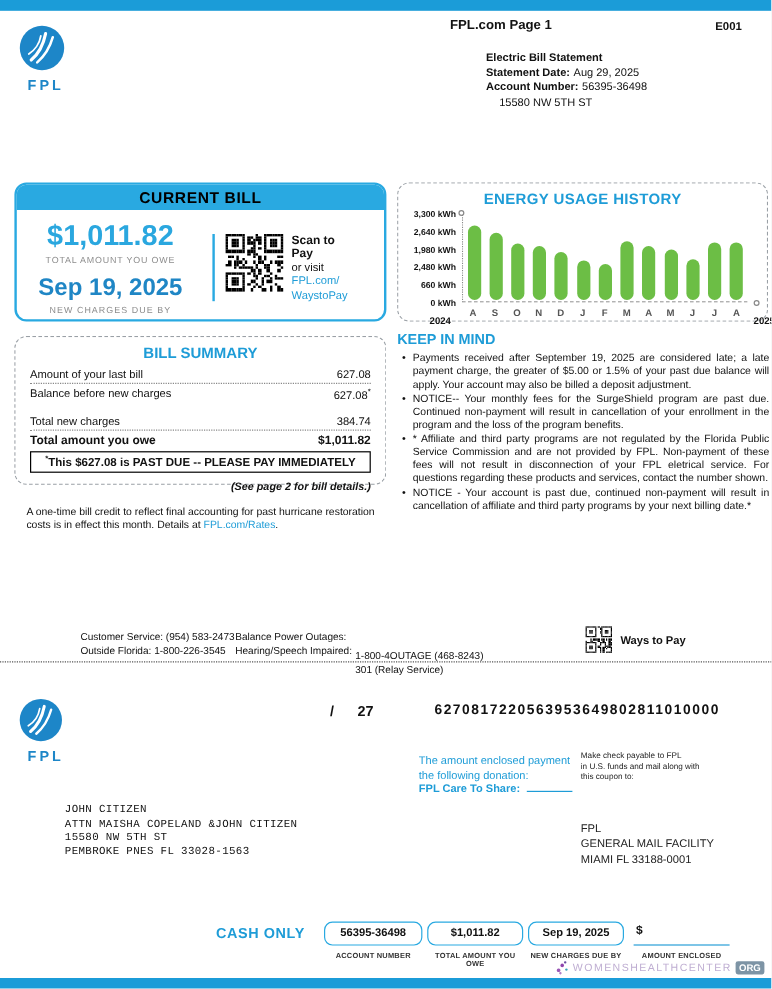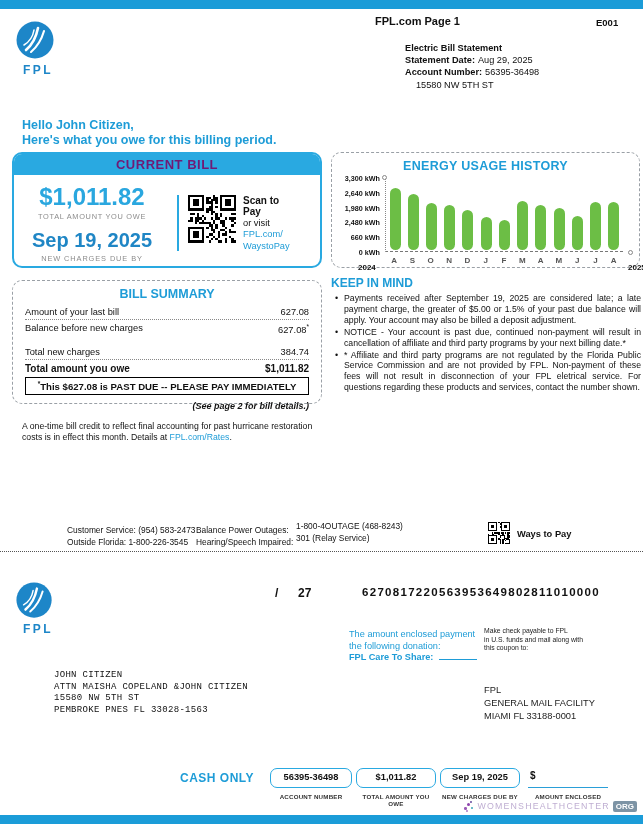--- a/index.html
+++ b/index.html
@@ -17,21 +17,21 @@
   .form-code { left:596px; top:17px; font-size:9.5px; font-weight:bold; }
 
   .statement { left:405px; top:42px; font-size:9.2px; line-height:12.2px; }
   .statement .val { margin-left:3px; }
   .statement .indent { padding-left:11px; }
 
   .greeting { left:22px; top:118px; color:#1e9cd7; font-weight:bold; font-size:12.5px; line-height:15px; }
 
   
   .bill-card { left:12px; top:152px; width:310px; height:116px; border:2px solid #29a9e1; border-radius:10px; overflow:hidden; background:#fff; }
-  .bill-card-header { background:#29a9e1; color:#701a75; font-weight:bold; font-size:13px; text-align:center; height:21px; line-height:21px; letter-spacing:.5px; }
+  .bill-card-header { background:#29a9e1; color:#000000; font-weight:bold; font-size:13px; text-align:center; height:21px; line-height:21px; letter-spacing:.5px; }
   .bill-card-body { display:flex; align-items:center; padding:8px 8px 6px 2px; }
   .amount-col { width:152px; text-align:center; }
   .amount { color:#2aa7df; font-size:24px; font-weight:bold; }
   .amount-label { color:#8c8c8c; font-size:7.4px; letter-spacing:.7px; margin-top:1px; }
   .due { color:#1f86c5; font-size:20px; font-weight:bold; margin-top:8px; }
   .due-label { color:#8c8c8c; font-size:7.4px; letter-spacing:.9px; margin-top:2px; }
   .vdivider { width:2px; height:56px; background:#29a9e1; margin:0 9px; }
   .qr-area { display:flex; align-items:flex-start; padding-top:1px; }
   .qr { background:#fff; }
   .qr-main { width:48px; height:48px; }
@@ -124,24 +124,20 @@
   <div class="abs page-label">FPL.com Page 1</div>
   <div class="abs form-code">E001</div>
 
   <div class="abs statement">
     <div><b>Electric Bill Statement</b></div>
     <div><b>Statement Date:</b><span class="val">Aug 29, 2025</span></div>
     <div><b>Account Number:</b><span class="val">56395-36498</span></div>
     <div class="indent">15580 NW 5TH ST</div>
   </div>
 
-  <div class="abs greeting">
-    <div>Hello John Citizen,</div>
-    <div>Here's what you owe for this billing period.</div>
-  </div>
 
   <div class="abs bill-card">
     <div class="bill-card-header">CURRENT BILL</div>
     <div class="bill-card-body">
       <div class="amount-col">
         <div class="amount">$1,011.82</div>
         <div class="amount-label">TOTAL AMOUNT YOU OWE</div>
         <div class="due">Sep 19, 2025</div>
         <div class="due-label">NEW CHARGES DUE BY</div>
       </div>
@@ -669,36 +665,37 @@
       <span>$1,011.82</span>
     </div>
     <div class="pastdue"><sup>*</sup><span>This $627.08 is PAST DUE -- PLEASE PAY IMMEDIATELY</span></div>
     <div class="details-note">(See page 2 for bill details.)</div>
   </div>
 
   <div class="abs kim">
     <div class="kim-title">KEEP IN MIND</div>
     <ul>
       <li>Payments received after September 19, 2025 are considered late; a late payment charge, the greater of $5.00 or 1.5% of your past due balance will apply. Your account may also be billed a deposit adjustment.</li>
+      <li>NOTICE-- Your monthly fees for the SurgeShield program are past due. Continued non-payment will result in cancellation of your enrollment in the program and the loss of the program benefits.</li>
+      <li>* Affiliate and third party programs are not regulated by the Florida Public Service Commission and are not provided by FPL. Non-payment of these fees will not result in disconnection of your FPL eletrical service. For questions regarding these products and services, contact the number shown.</li>
       <li>NOTICE - Your account is past due, continued non-payment will result in cancellation of affiliate and third party programs by your next billing date.*</li>
-      <li>* Affiliate and third party programs are not regulated by the Florida Public Service Commission and are not provided by FPL. Non-payment of these fees will not result in disconnection of your FPL eletrical service. For questions regarding these products and services, contact the number shown.</li>
     </ul>
   </div>
 
   <div class="abs hnote"><span>A one-time bill credit to reflect final accounting for past hurricane restoration costs is in effect this month. Details at </span><span class="link">FPL.com/Rates</span><span>.</span></div>
 
   <div class="contact-col" style="left:67px; top:524px;">
     <div>Customer Service: (954) 583-2473</div>
     <div>Outside Florida: 1-800-226-3545</div>
   </div>
   <div class="contact-col" style="left:196px; top:524px;">
     <div>Balance Power Outages:</div>
     <div>Hearing/Speech Impaired:</div>
   </div>
-  <div class="contact-col" style="left:296px; top:520px;">
+  <div class="contact-col" style="left:296px; top:540px;">
     <div>1-800-4OUTAGE (468-8243)</div>
     <div>301 (Relay Service)</div>
   </div>
   <div class="abs qr qr-small" id="qr-ways" style="left: 488px; top: 522px; display: grid; grid-template-columns: repeat(17, 1fr); grid-template-rows: repeat(17, 1fr);">
       <div style="background: rgb(0, 0, 0);"></div>
       <div style="background: rgb(0, 0, 0);"></div>
       <div style="background: rgb(0, 0, 0);"></div>
       <div style="background: rgb(0, 0, 0);"></div>
       <div style="background: rgb(0, 0, 0);"></div>
       <div style="background: rgb(0, 0, 0);"></div>

